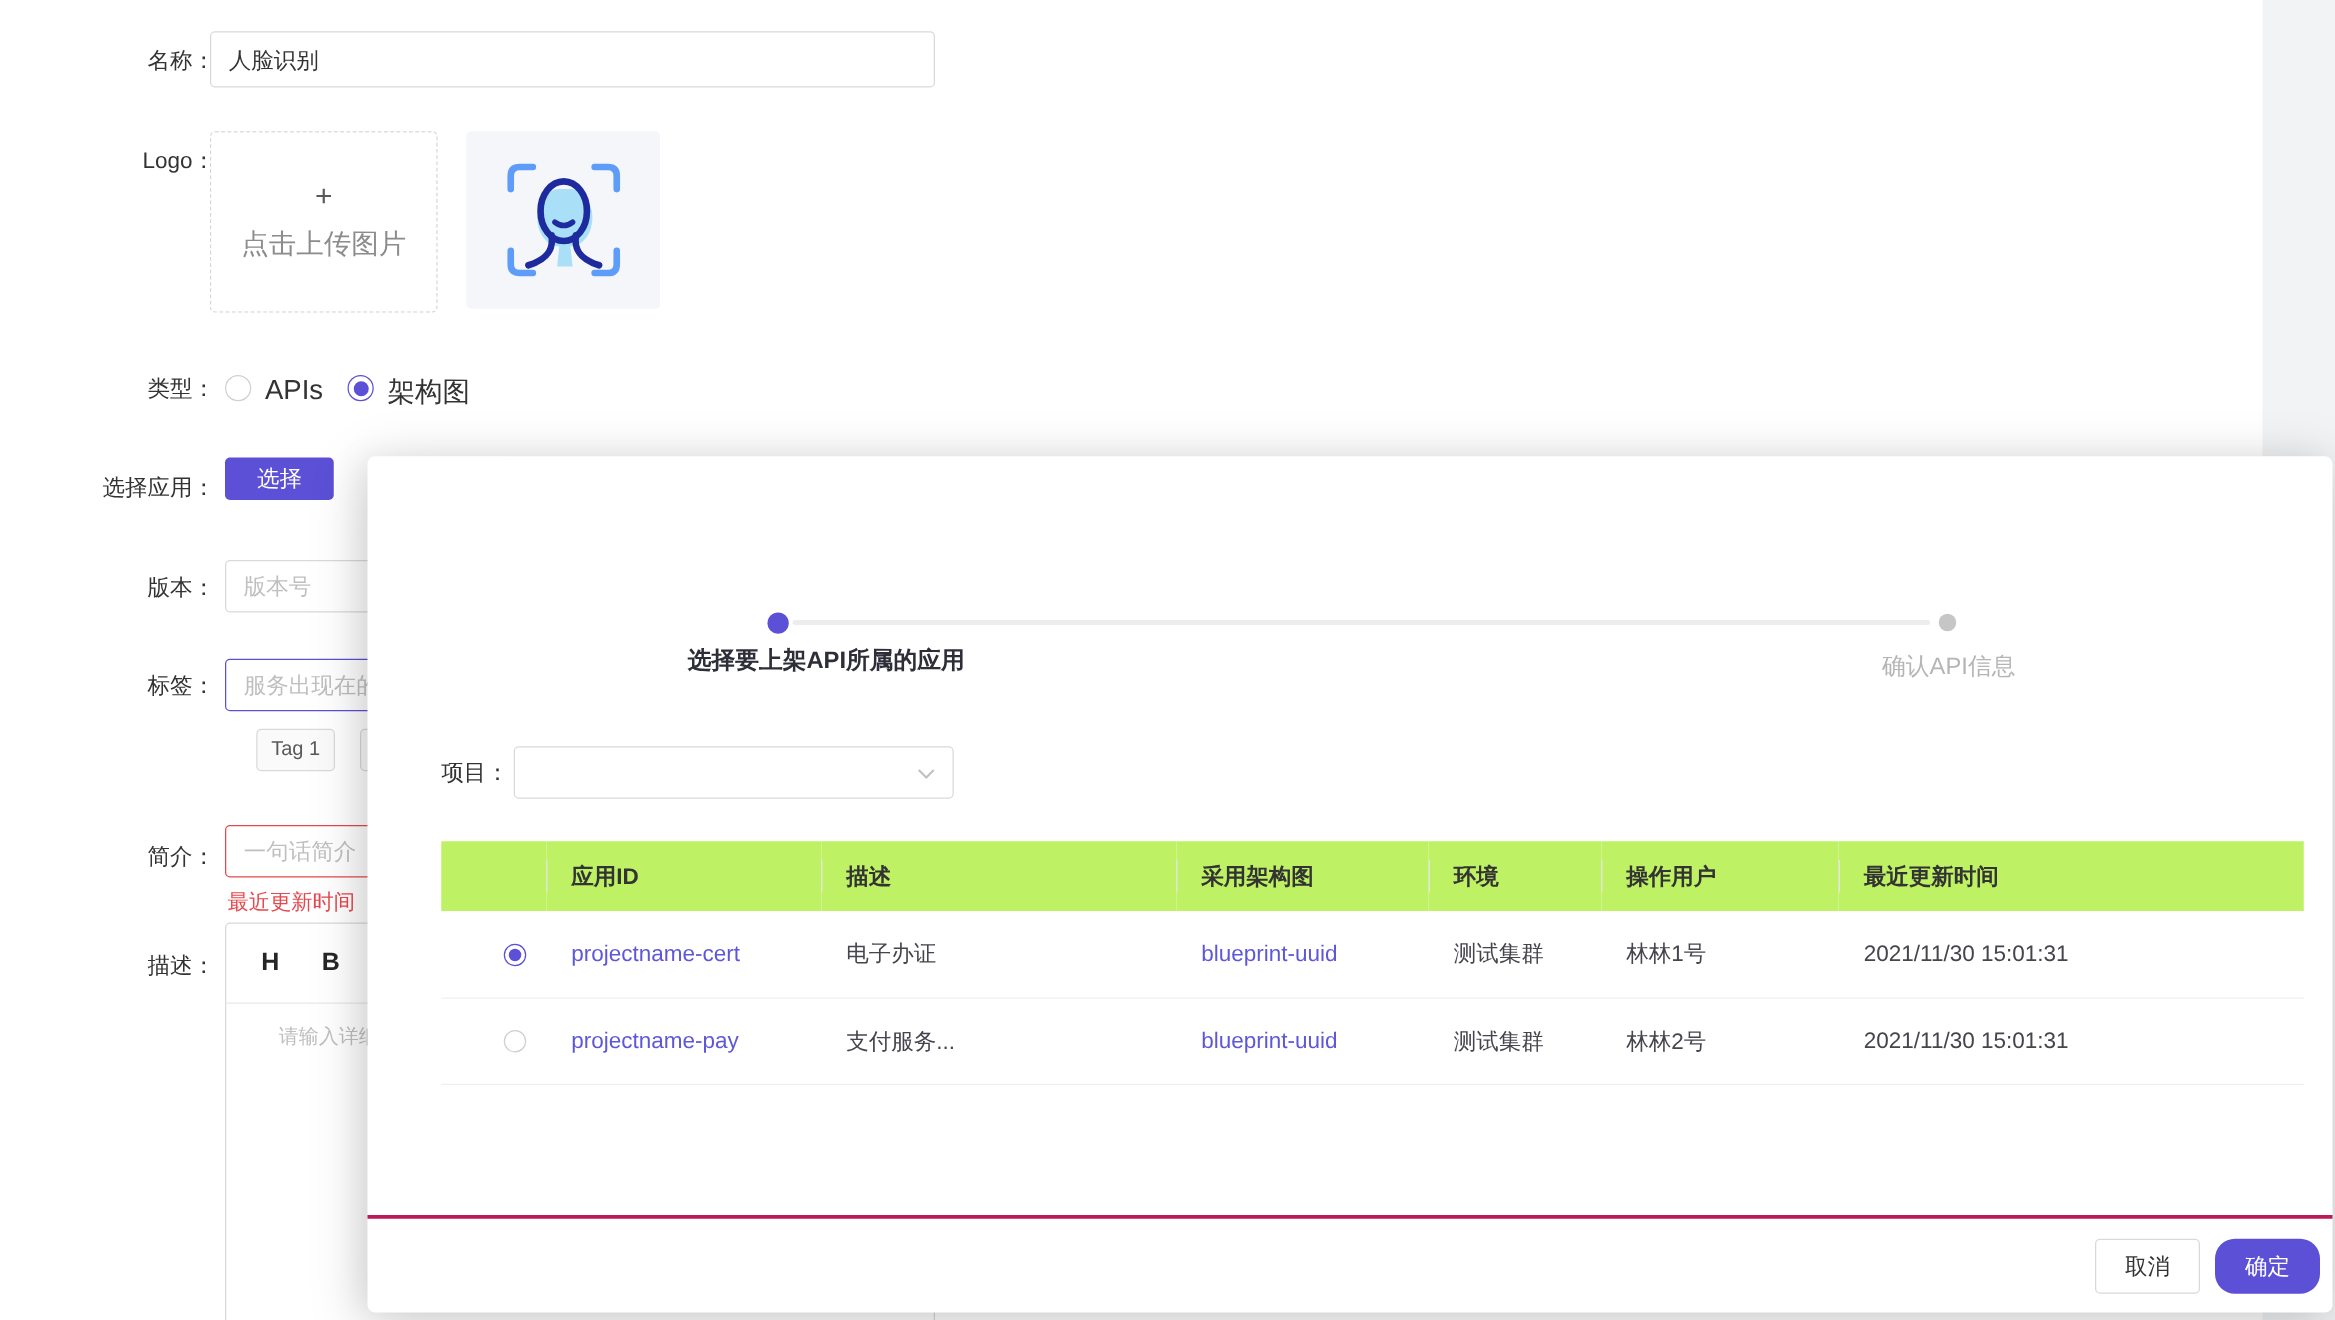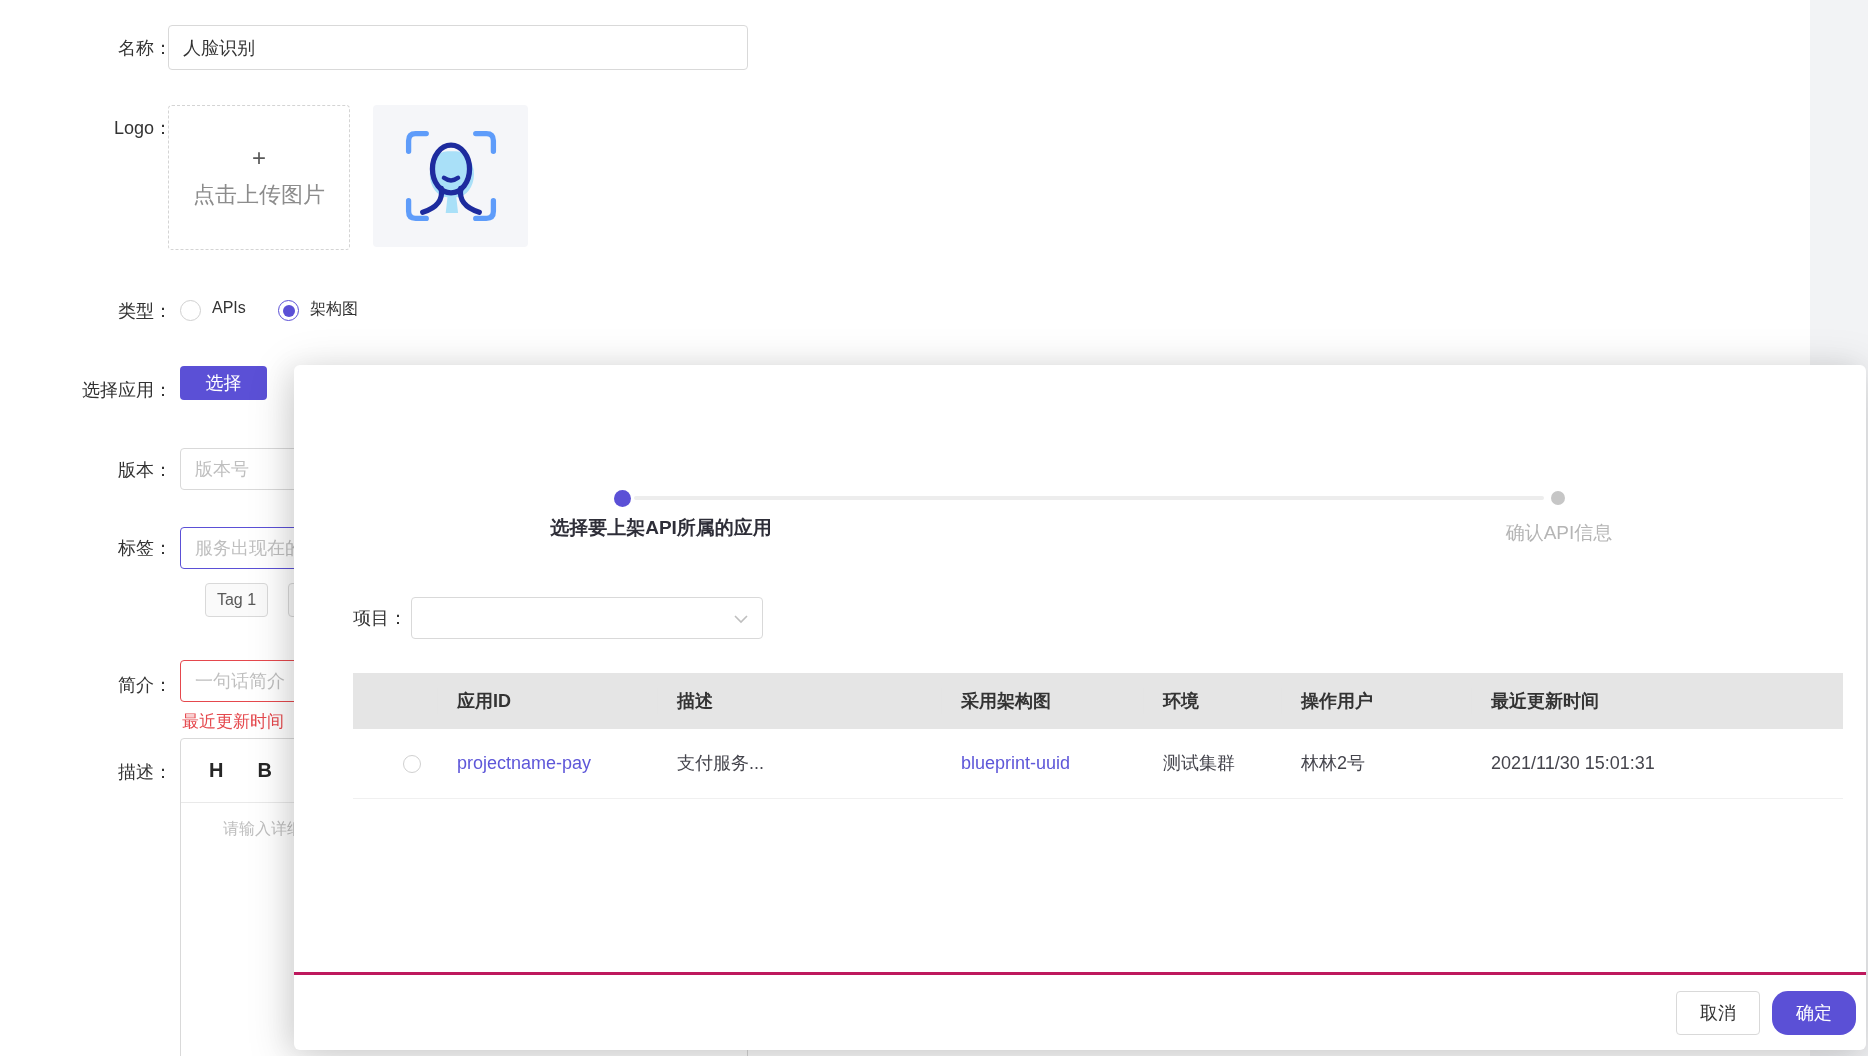--- a/index.html
+++ b/index.html
@@ -32,21 +32,21 @@
   .logo-preview{
     left:373px;top:105px;width:155px;height:142px;background:#f5f6f9;border-radius:4px;
     display:flex;align-items:center;justify-content:center;z-index:2;
   }
   .radio{
     position:absolute;width:21px;height:21px;border-radius:50%;
     border:1.5px solid #d0d0d0;background:#fff;z-index:2;cursor:pointer;
   }
   .radio.sel{border-color:var(--accent);}
   .radio.sel::after{content:"";position:absolute;inset:3.5px;border-radius:50%;background:var(--accent);}
-  .radio-label{position:absolute;font-size:16px;color:#333;z-index:2;}
+  .radio-label{position:absolute;font-size:22px;color:#333;z-index:2;}
   .btn{
     position:absolute;border:none;border-radius:4px;font-size:18px;cursor:pointer;z-index:2;
     font-family:"Liberation Sans","DejaVu Sans",sans-serif;
   }
   .btn-primary{background:var(--accent);color:#fff;}
   .tag-chip{
     position:absolute;width:63px;height:34px;border:1px solid var(--border);border-radius:4px;
     background:#fafafa;font-size:16px;color:#595959;display:flex;align-items:center;justify-content:center;z-index:2;
   }
   .error-text{position:absolute;font-size:17px;color:var(--danger);z-index:2;white-space:nowrap;}
@@ -73,21 +73,21 @@
   .step-label-1{left:217px;top:150px;width:300px;text-align:center;font-size:19px;font-weight:700;color:#2e2e38;}
   .step-label-2{left:1115px;top:155px;width:300px;text-align:center;font-size:19px;color:#b5b5b5;}
   .project-label{left:59px;top:232px;height:42px;line-height:42px;font-size:18px;color:#333;}
   .project-select{
     left:117px;top:232px;width:352px;height:42px;border:1px solid var(--border);border-radius:4px;
     background:#fff;cursor:pointer;
   }
   .chevron{position:absolute;right:13px;top:13px;}
   .app-table{position:absolute;left:59px;top:308px;width:1490px;border-collapse:collapse;table-layout:fixed;}
   .app-table th{
-    height:56px;background:#e5e5e5;font-size:18px;font-weight:700;color:#333;text-align:left;
+    height:56px;background:#bef264;font-size:18px;font-weight:700;color:#333;text-align:left;
     padding-left:20px;position:relative;
   }
   .app-table th + th::before{
     content:"";position:absolute;left:0;top:15px;width:1px;height:26px;background:#e4e4e4;
   }
   .app-table td{
     height:69px;border-bottom:1px solid #f0f0f0;font-size:18px;color:#45454d;padding-left:20px;
   }
   .app-table td.radio-cell, .app-table th.radio-cell{padding-left:50px;}
   .row-radio{position:relative;display:inline-block;width:18px;height:18px;border-radius:50%;
@@ -199,20 +199,29 @@
         <th>应用ID</th>
         <th>描述</th>
         <th>采用架构图</th>
         <th>环境</th>
         <th>操作用户</th>
         <th>最近更新时间</th>
       </tr>
     </thead>
     <tbody>
       <tr>
+        <td class="radio-cell"><span class="row-radio sel"></span></td>
+        <td><span class="link">projectname-cert</span></td>
+        <td>电子办证</td>
+        <td><span class="link">blueprint-uuid</span></td>
+        <td>测试集群</td>
+        <td>林林1号</td>
+        <td>2021/11/30 15:01:31</td>
+      </tr>
+      <tr>
         <td class="radio-cell"><span class="row-radio"></span></td>
         <td><span class="link">projectname-pay</span></td>
         <td>支付服务...</td>
         <td><span class="link">blueprint-uuid</span></td>
         <td>测试集群</td>
         <td>林林2号</td>
         <td>2021/11/30 15:01:31</td>
       </tr>
     </tbody>
   </table>

